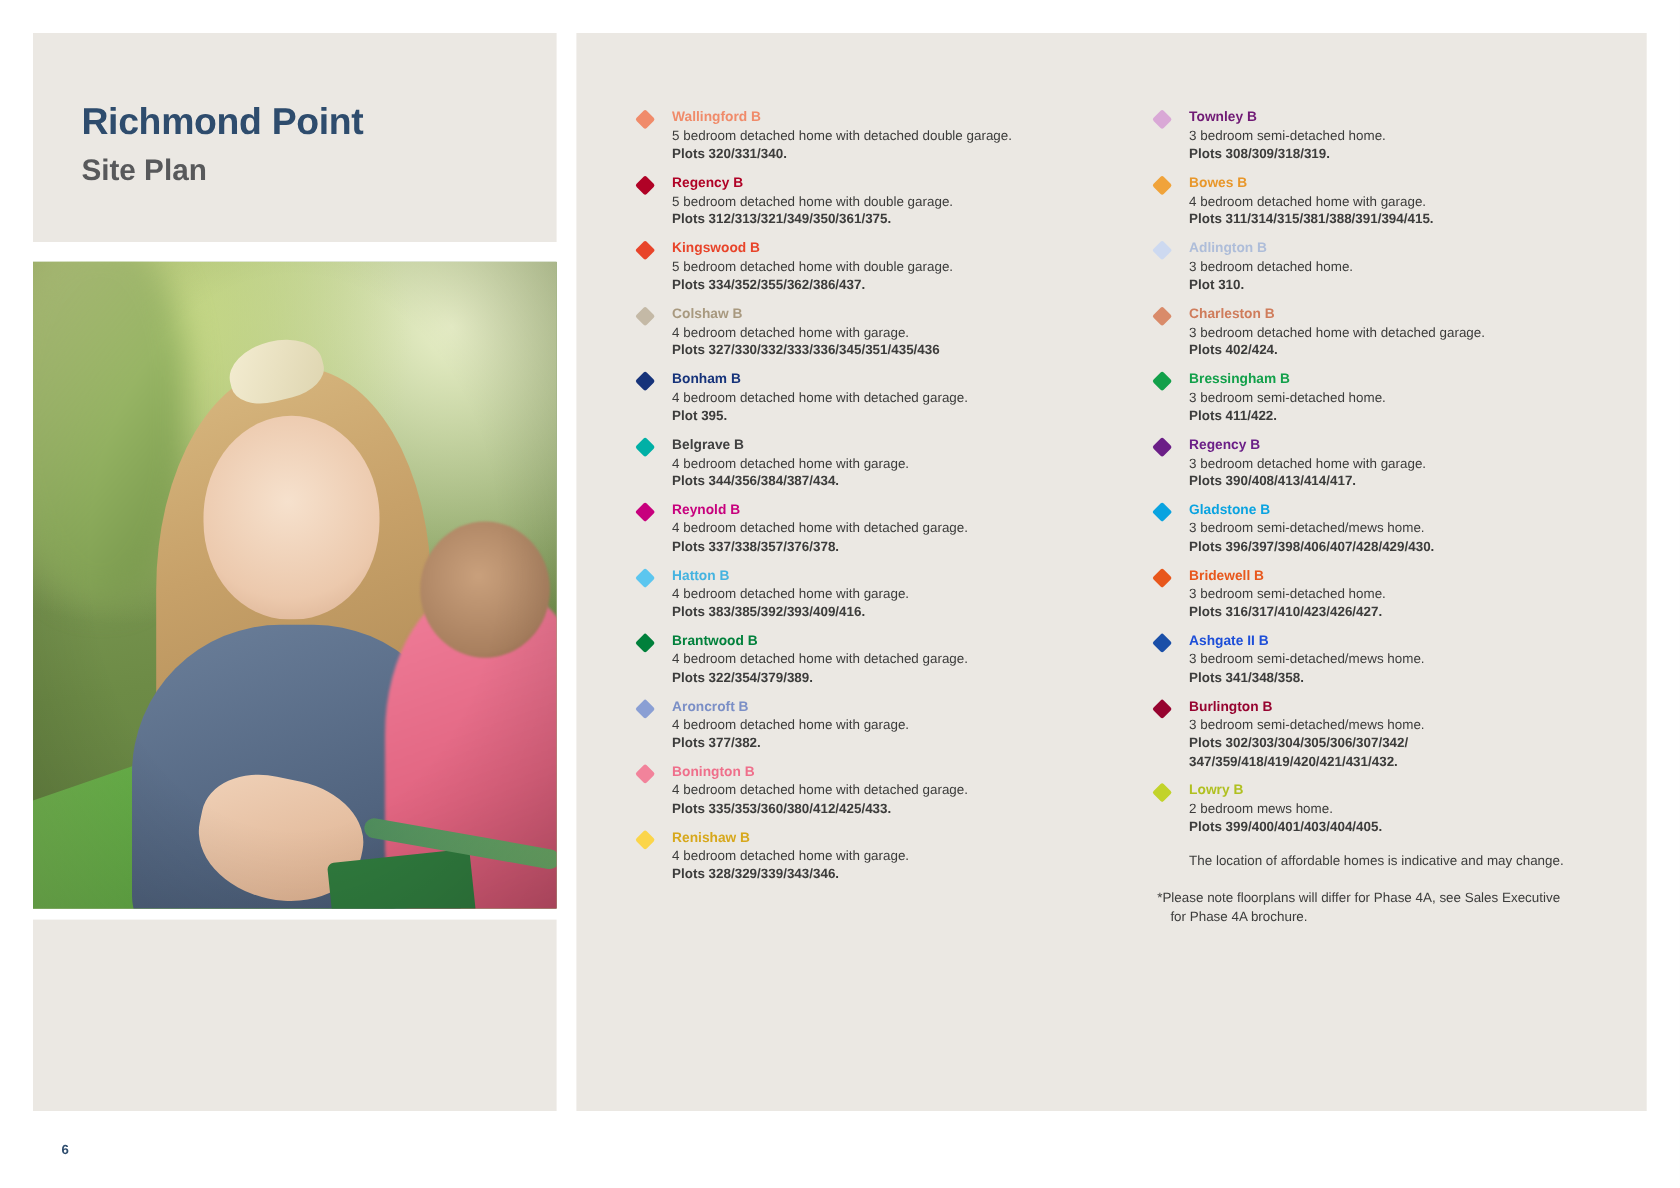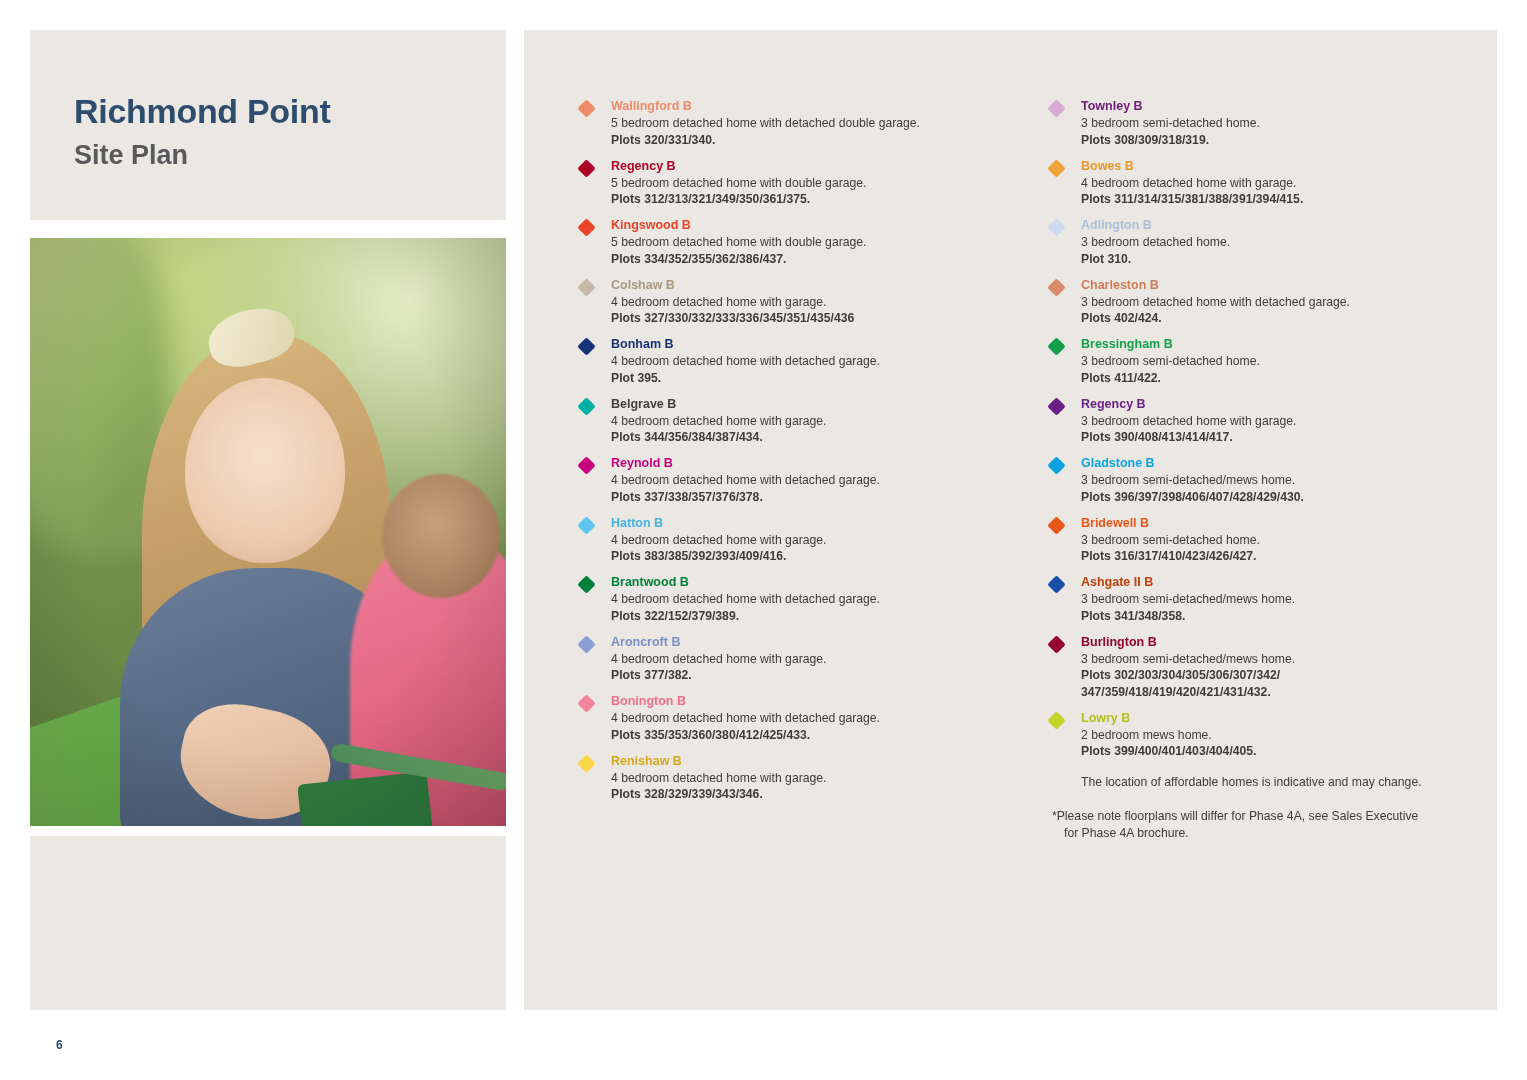--- a/index.html
+++ b/index.html
@@ -366,21 +366,21 @@
           <span class="diamond" style="background:#5cc6ef"></span>
           <div class="k-name" style="color:#45b3e0">Hatton B</div>
           <div class="k-desc">4 bedroom detached home with garage.</div>
           <div class="k-plots">Plots 383/385/392/393/409/416.</div>
         </div>
 
         <div class="key-item">
           <span class="diamond" style="background:#00803b"></span>
           <div class="k-name" style="color:#00803b">Brantwood B</div>
           <div class="k-desc">4 bedroom detached home with detached garage.</div>
-          <div class="k-plots">Plots 322/152/379/389.</div>
+          <div class="k-plots">Plots 322/354/379/389.</div>
         </div>
 
 
         <div class="key-item">
           <span class="diamond" style="background:#8a9fd4"></span>
           <div class="k-name" style="color:#7b8fc6">Aroncroft B</div>
           <div class="k-desc">4 bedroom detached home with garage.</div>
           <div class="k-plots">Plots 377/382.</div>
         </div>
 
@@ -453,21 +453,21 @@
 
         <div class="key-item">
           <span class="diamond" style="background:#e8571c"></span>
           <div class="k-name" style="color:#e8571c">Bridewell B</div>
           <div class="k-desc">3 bedroom semi-detached home.</div>
           <div class="k-plots">Plots 316/317/410/423/426/427.</div>
         </div>
 
         <div class="key-item">
           <span class="diamond" style="background:#1a4fa8"></span>
-          <div class="k-name" style="color:#c2410c">Ashgate II B</div>
+          <div class="k-name" style="color:#1d4ed8">Ashgate II B</div>
           <div class="k-desc">3 bedroom semi-detached/mews home.</div>
           <div class="k-plots">Plots 341/348/358.</div>
         </div>
 
         <div class="key-item">
           <span class="diamond" style="background:#96032f"></span>
           <div class="k-name" style="color:#96032f">Burlington B</div>
           <div class="k-desc">3 bedroom semi-detached/mews home.</div>
           <div class="k-plots">Plots 302/303/304/305/306/307/342/</div>
           <div class="k-plots">347/359/418/419/420/421/431/432.</div>

